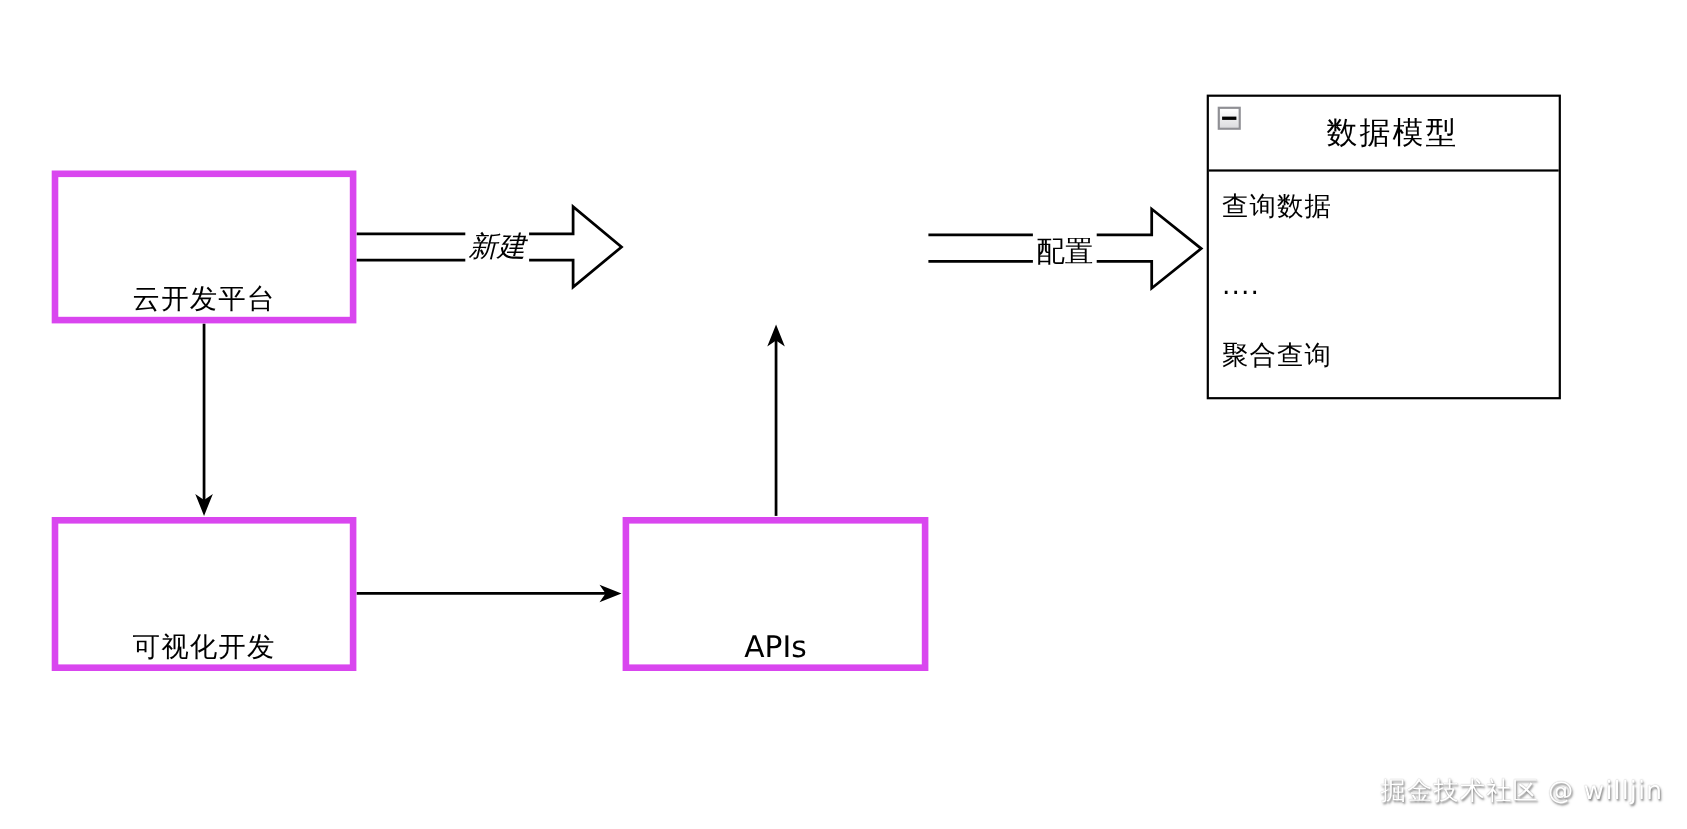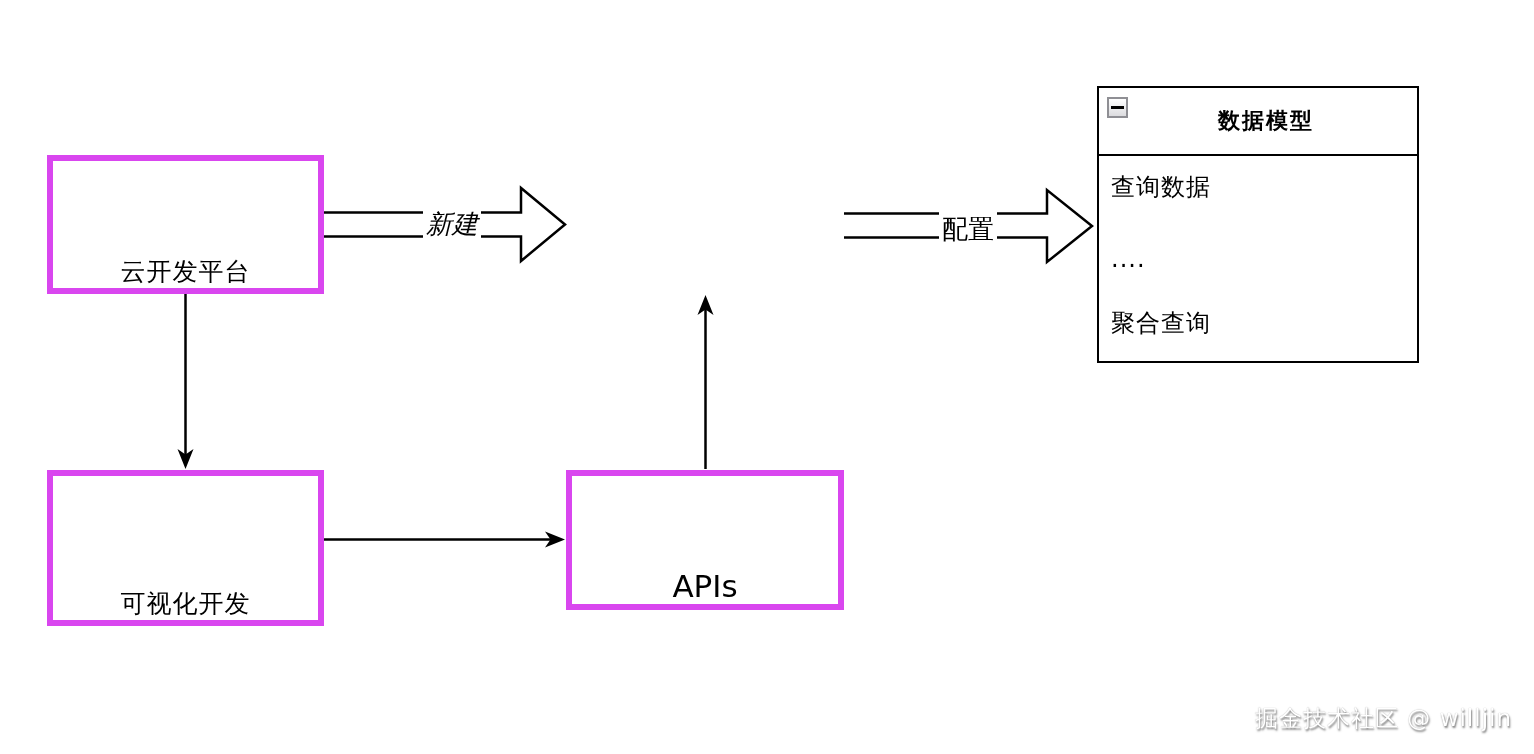--- a/index.html
+++ b/index.html
@@ -16,22 +16,22 @@
     background: #fff;
     display: flex;
     align-items: flex-end;
     justify-content: center;
     font-size: 25px;
     letter-spacing: 1px;
     z-index: 2;
   }
   .node-cloud-platform { left: 47px;  top: 155px; width: 277px; height: 139px; }
   .node-cloud-function { left: 566px; top: 155px; width: 278px; height: 139px; }
-  .node-visual-dev     { left: 47px;  top: 470px; width: 277px; height: 156px; }
-  .node-apis           { left: 566px; top: 470px; width: 278px; height: 140px; font-size: 31px; letter-spacing: 0; }
+  .node-visual-dev     { left: 47px;  top: 470px; width: 277px; height: 140px; }
+  .node-apis           { left: 566px; top: 470px; width: 278px; height: 140px; font-size: 27px; letter-spacing: 0; }
 
   .edge-label {
     position: absolute;
     transform: translate(-50%, -50%);
     background: #fff;
     padding: 0 3px;
     font-size: 26px;
     z-index: 3;
     white-space: nowrap;
   }
@@ -48,21 +48,21 @@
     z-index: 2;
   }
   .umltable-header {
     position: relative;
     height: 68px;
     border-bottom: 2px solid #000;
     display: flex;
     align-items: center;
     justify-content: center;
   }
-  .umltable-title { font-size: 22px; font-weight: 700; letter-spacing: 2px; margin-left: 16px; }
+  .umltable-title { font-size: 28px; font-weight: 400; letter-spacing: 2px; margin-left: 16px; }
   .collapse-btn {
     position: absolute;
     left: 8px; top: 9px;
     width: 21px; height: 21px;
     border: 2px solid #8f8f94;
     background: linear-gradient(#ffffff, #dcdcdf);
     display: flex;
     align-items: center;
     justify-content: center;
     cursor: pointer;

